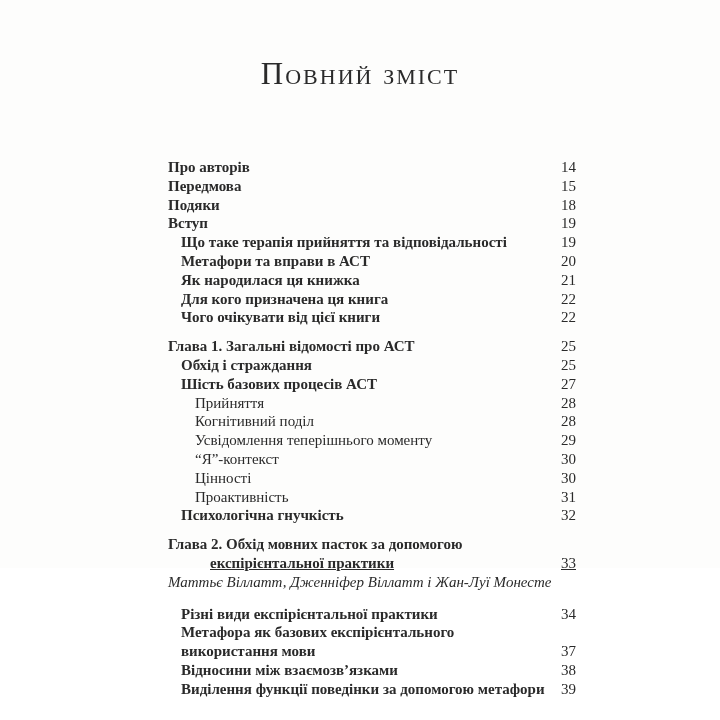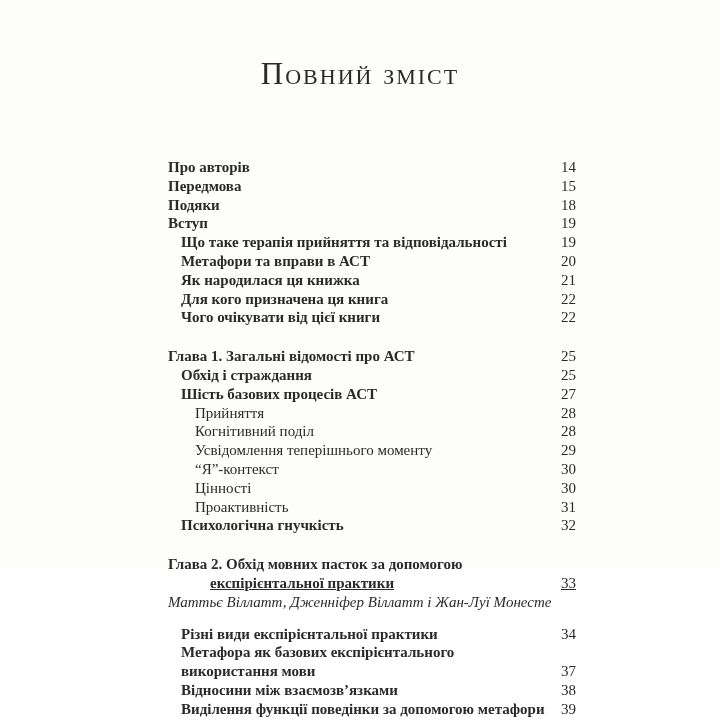--- a/index.html
+++ b/index.html
@@ -29,21 +29,21 @@
     color: #2a2a2a;
   }
   .toc {
     position: absolute;
     top: 158px;
     left: 168px;
     width: 408px;
     font-size: 15px;
     line-height: 18.8px;
   }
-  .toc-section + .toc-section { margin-top: 20px; }
+  .toc-section + .toc-section { margin-top: 10px; }
   .toc-row { color: #2a2a2a; }
   .toc-line {
     display: flex;
     justify-content: space-between;
     align-items: baseline;
   }
   .toc-label { display: inline-block; }
   .toc-page {
     font-weight: 400;
     font-style: normal;

